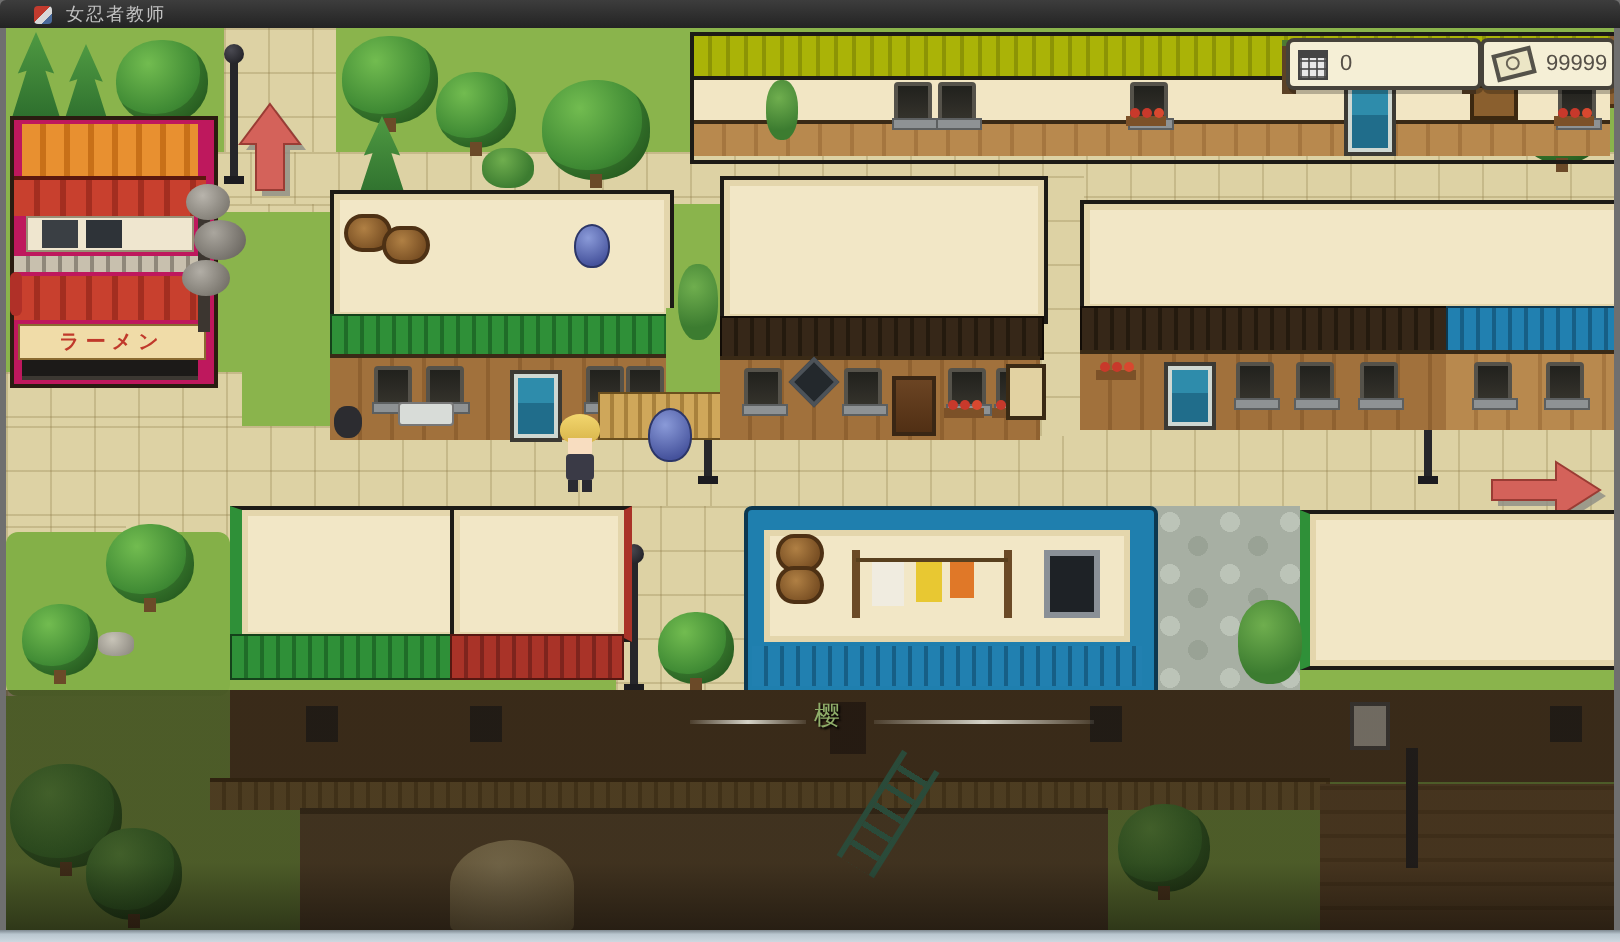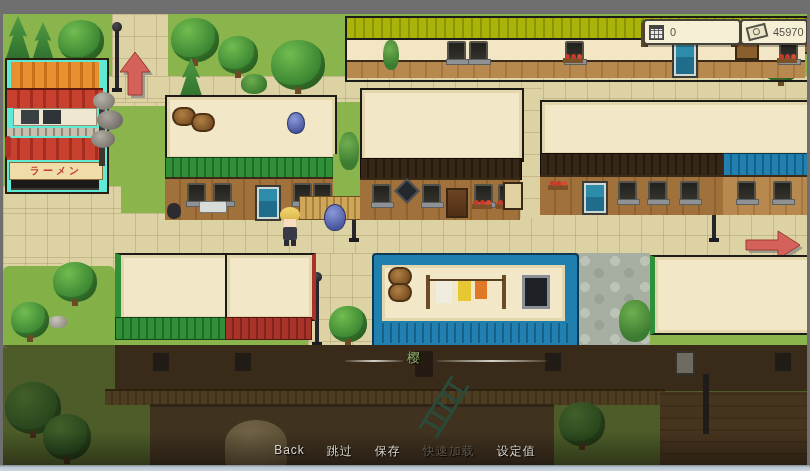--- a/index.html
+++ b/index.html
@@ -76,20 +76,24 @@
   .menu-item.disabled{color:var(--menu-disabled,#5f564a);}
 
   
   .dimwood{background:repeating-linear-gradient(90deg,#63492b 0 16px,#5740225 0);background-color:#5f472a;}
 </style>
 </head>
 <body>
 
 <div id="stage">
 
+  <div class="abs" id="titlebar">
+    <span id="app-icon"></span>
+    <span id="win-title">女忍者教师</span>
+  </div>
 
   <div class="abs" id="map">
 
     <div class="abs pave" style="left:109px;top:0;width:56px;height:92px"></div>
     <div class="abs pave" style="left:100px;top:62px;width:704px;height:26px"></div>
     <div class="abs pave" style="left:0;top:172px;width:118px;height:90px"></div>
     <div class="abs pave" style="left:0;top:199px;width:804px;height:52px"></div>
     <div class="abs pave" style="left:517px;top:74px;width:22px;height:130px"></div>
     <div class="abs pave" style="left:305px;top:239px;width:66px;height:95px"></div>
     <div class="abs pave" style="left:0;top:249px;width:60px;height:85px"></div>
@@ -117,21 +121,21 @@
       <div class="abs winb" style="left:122px;top:23px"></div>
       <div class="abs winb" style="left:218px;top:23px"></div>
       <div class="abs flow" style="left:216px;top:40px"></div>
       <div class="abs bdoor" style="left:325px;top:22px;height:34px"></div>
       <div class="abs" style="left:388px;top:24px;width:20px;height:14px;background:#8a5f2e;border:2px solid #3c2810"></div>
       <div class="abs winb" style="left:432px;top:23px"></div>
       <div class="abs flow" style="left:430px;top:40px"></div>
       <div class="abs bush" style="left:36px;top:22px;width:16px;height:30px"></div>
     </div>
 
-    <div class="abs" style="left:2px;top:44px;width:100px;height:132px;border:2px solid #2a1c10;background:#5eead4">
+    <div class="abs" style="left:2px;top:44px;width:100px;height:132px;border:2px solid #2a1c10;background:#be185d">
       <div class="abs" style="left:4px;top:2px;width:88px;height:26px;background:repeating-linear-gradient(90deg,#e89030 0 9px,#c87018 9px 12px)"></div>
       <div class="abs" style="left:0;top:28px;width:96px;height:18px;background:repeating-linear-gradient(90deg,#c8402e 0 10px,#a32e20 10px 13px);border-top:2px solid #5c180e"></div>
       <div class="abs" style="left:6px;top:48px;width:84px;height:18px;background:#efe6cf;box-shadow:inset 0 0 0 1px #9a8f76">
         <div class="abs" style="left:8px;top:2px;width:18px;height:14px;background:#3a3f44"></div>
         <div class="abs" style="left:30px;top:2px;width:18px;height:14px;background:#2e3338"></div>
       </div>
       <div class="abs" style="left:0;top:68px;width:96px;height:8px;background:repeating-linear-gradient(90deg,#c8c0ae 0 6px,#8f887a 6px 8px)"></div>
       <div class="abs" style="left:0;top:78px;width:96px;height:22px;background:repeating-linear-gradient(90deg,#c8402e 0 10px,#a32e20 10px 13px)"></div>
       <div class="abs" style="left:2px;top:102px;width:92px;height:16px;background:#f0dca8;border:1px solid #8a6a30;display:flex;align-items:center;justify-content:center;font-size:10px;color:#c0392b;letter-spacing:3px;font-weight:bold">ラーメン</div>
       <div class="abs" style="left:4px;top:120px;width:88px;height:10px;background:#1c1a18;box-shadow:inset 0 -2px 0 #3c3832"></div>
@@ -268,35 +272,28 @@
     <div class="abs tr" style="left:556px;top:388px;width:46px;height:44px"></div>
 
     <div class="abs post" style="left:638px;top:6px"></div>
     <div class="abs post" style="left:728px;top:6px"></div>
     <div class="abs cbox" style="left:640px;top:5px;width:94px">
       <span class="calc"></span>
       <span class="val">0</span>
     </div>
     <div class="abs cbox" style="left:737px;top:5px;width:64px">
       <span class="note"></span>
-      <span class="val">45970</span>
+      <span class="val">99999</span>
     </div>
 
     <div class="abs" id="overlay">
       <div id="speaker">
         <span class="ln" style="left:342px;width:58px"></span>
         <span class="nm">樱</span>
         <span class="ln" style="left:434px;width:110px"></span>
       </div>
-      <div id="menubar">
-        <span class="menu-item">Back</span>
-        <span class="menu-item">跳过</span>
-        <span class="menu-item">保存</span>
-        <span class="menu-item disabled">快速加载</span>
-        <span class="menu-item">设定值</span>
-      </div>
     </div>
   </div>
 
   <div class="abs" id="frame-left"></div>
   <div class="abs" id="frame-right"></div>
   <div class="abs" id="frame-bottom"></div>
 </div>
 
 </body></html>

